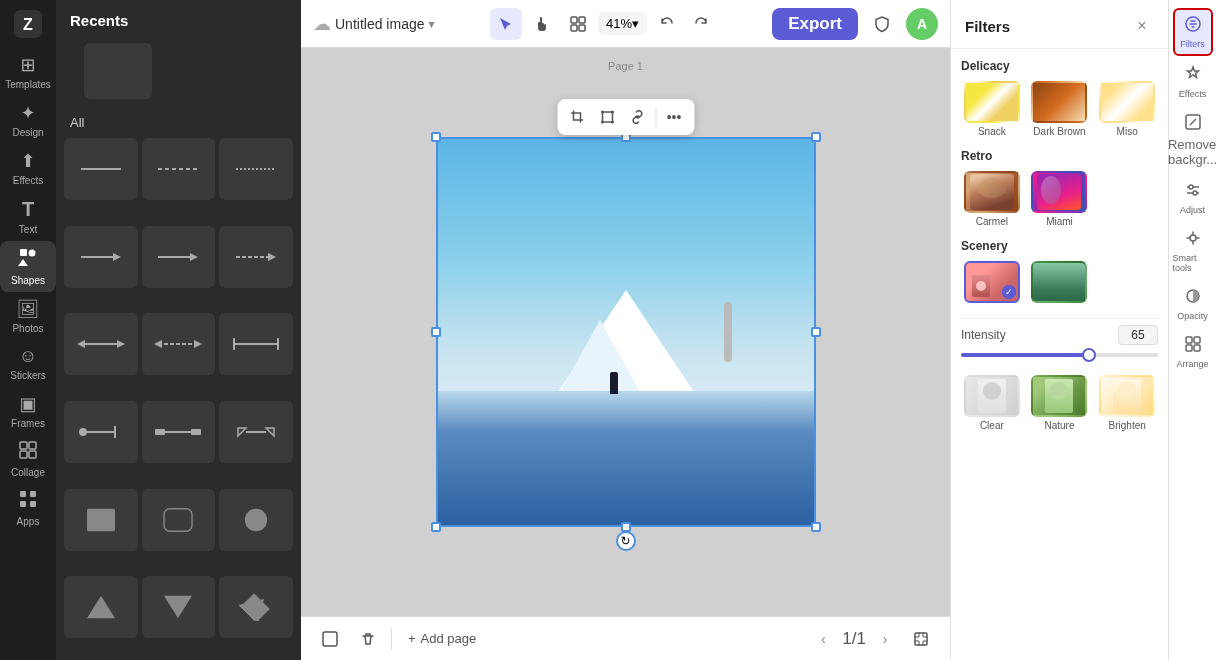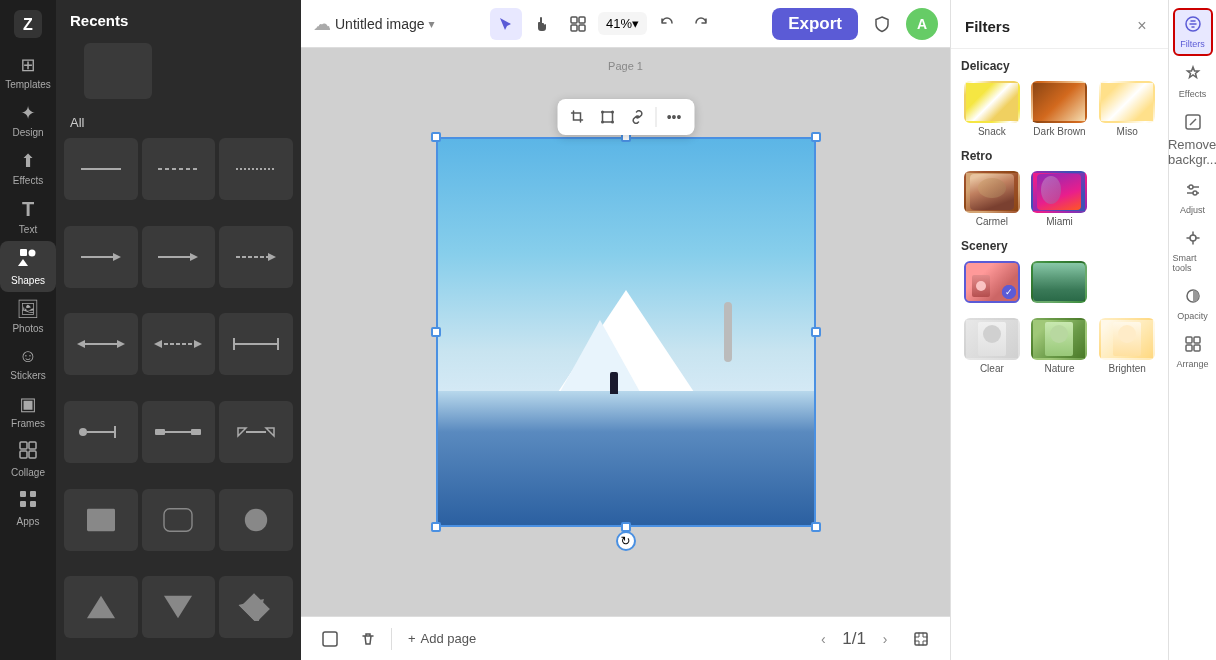--- a/index.html
+++ b/index.html
@@ -907,20 +907,30 @@
         <span class="filter-label"></span>
       </div>
       <div class="filter-item">
         <div class="filter-thumb ft-scenery2">
           <div style="width:100%;height:100%;background:linear-gradient(180deg,#88c8a8 0%,#5a9a78 40%,#3a7a58 70%,#2a6a48 100%);border-radius:3px;"></div>
         </div>
         <span class="filter-label"></span>
       </div>
     </div>
 
+    <div class="intensity-section">
+      <div class="intensity-label-row">
+        <span class="intensity-label">Intensity</span>
+        <span class="intensity-value">65</span>
+      </div>
+      <div class="intensity-slider-track">
+        <div class="intensity-slider-fill"></div>
+        <div class="intensity-thumb"></div>
+      </div>
+    </div>
 
     <div class="filter-section-title" style="margin-top:8px;"></div>
     <div class="filter-row">
       <div class="filter-item">
         <div class="filter-thumb ft-clear">
           <div style="width:100%;height:100%;display:flex;align-items:center;justify-content:center;">
             <div style="width:28px;height:34px;background:linear-gradient(180deg,#f0f0f0 0%,#e0e0e0 100%);border-radius:2px;position:relative;">
               <div style="position:absolute;top:3px;left:50%;transform:translateX(-50%);width:18px;height:18px;border-radius:50%;background:#d0d0d0;"></div>
             </div>
           </div>

